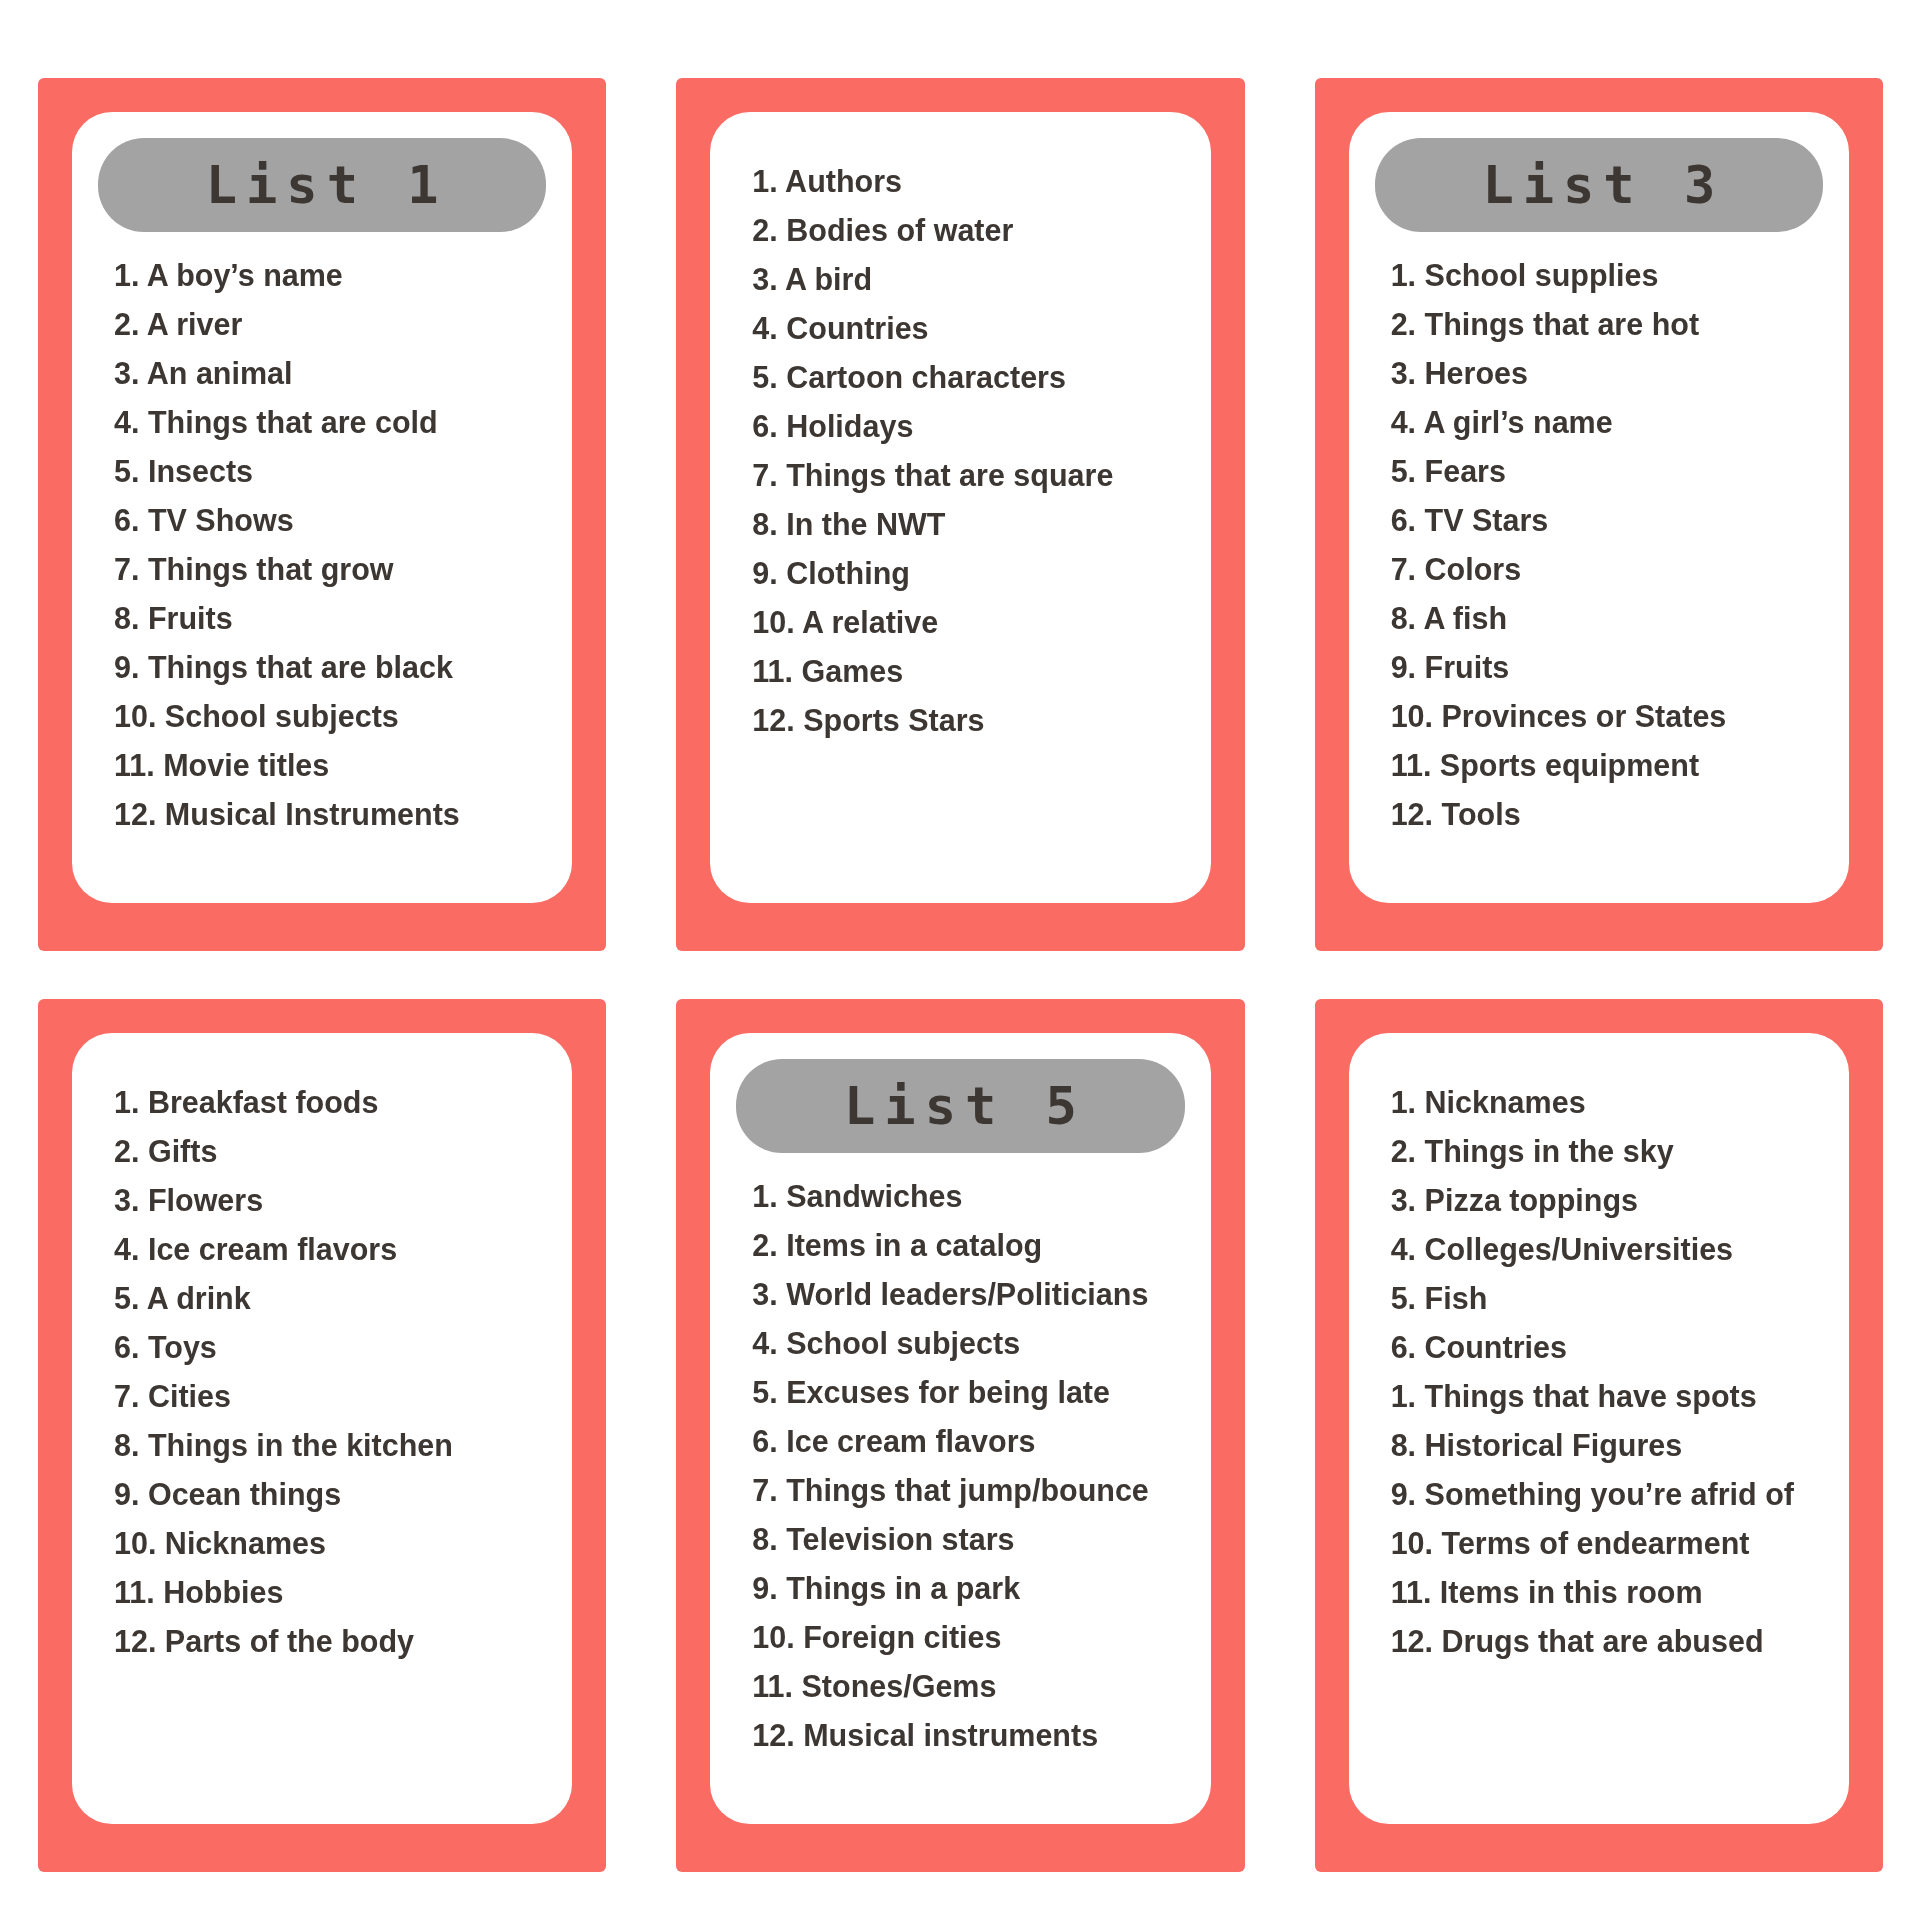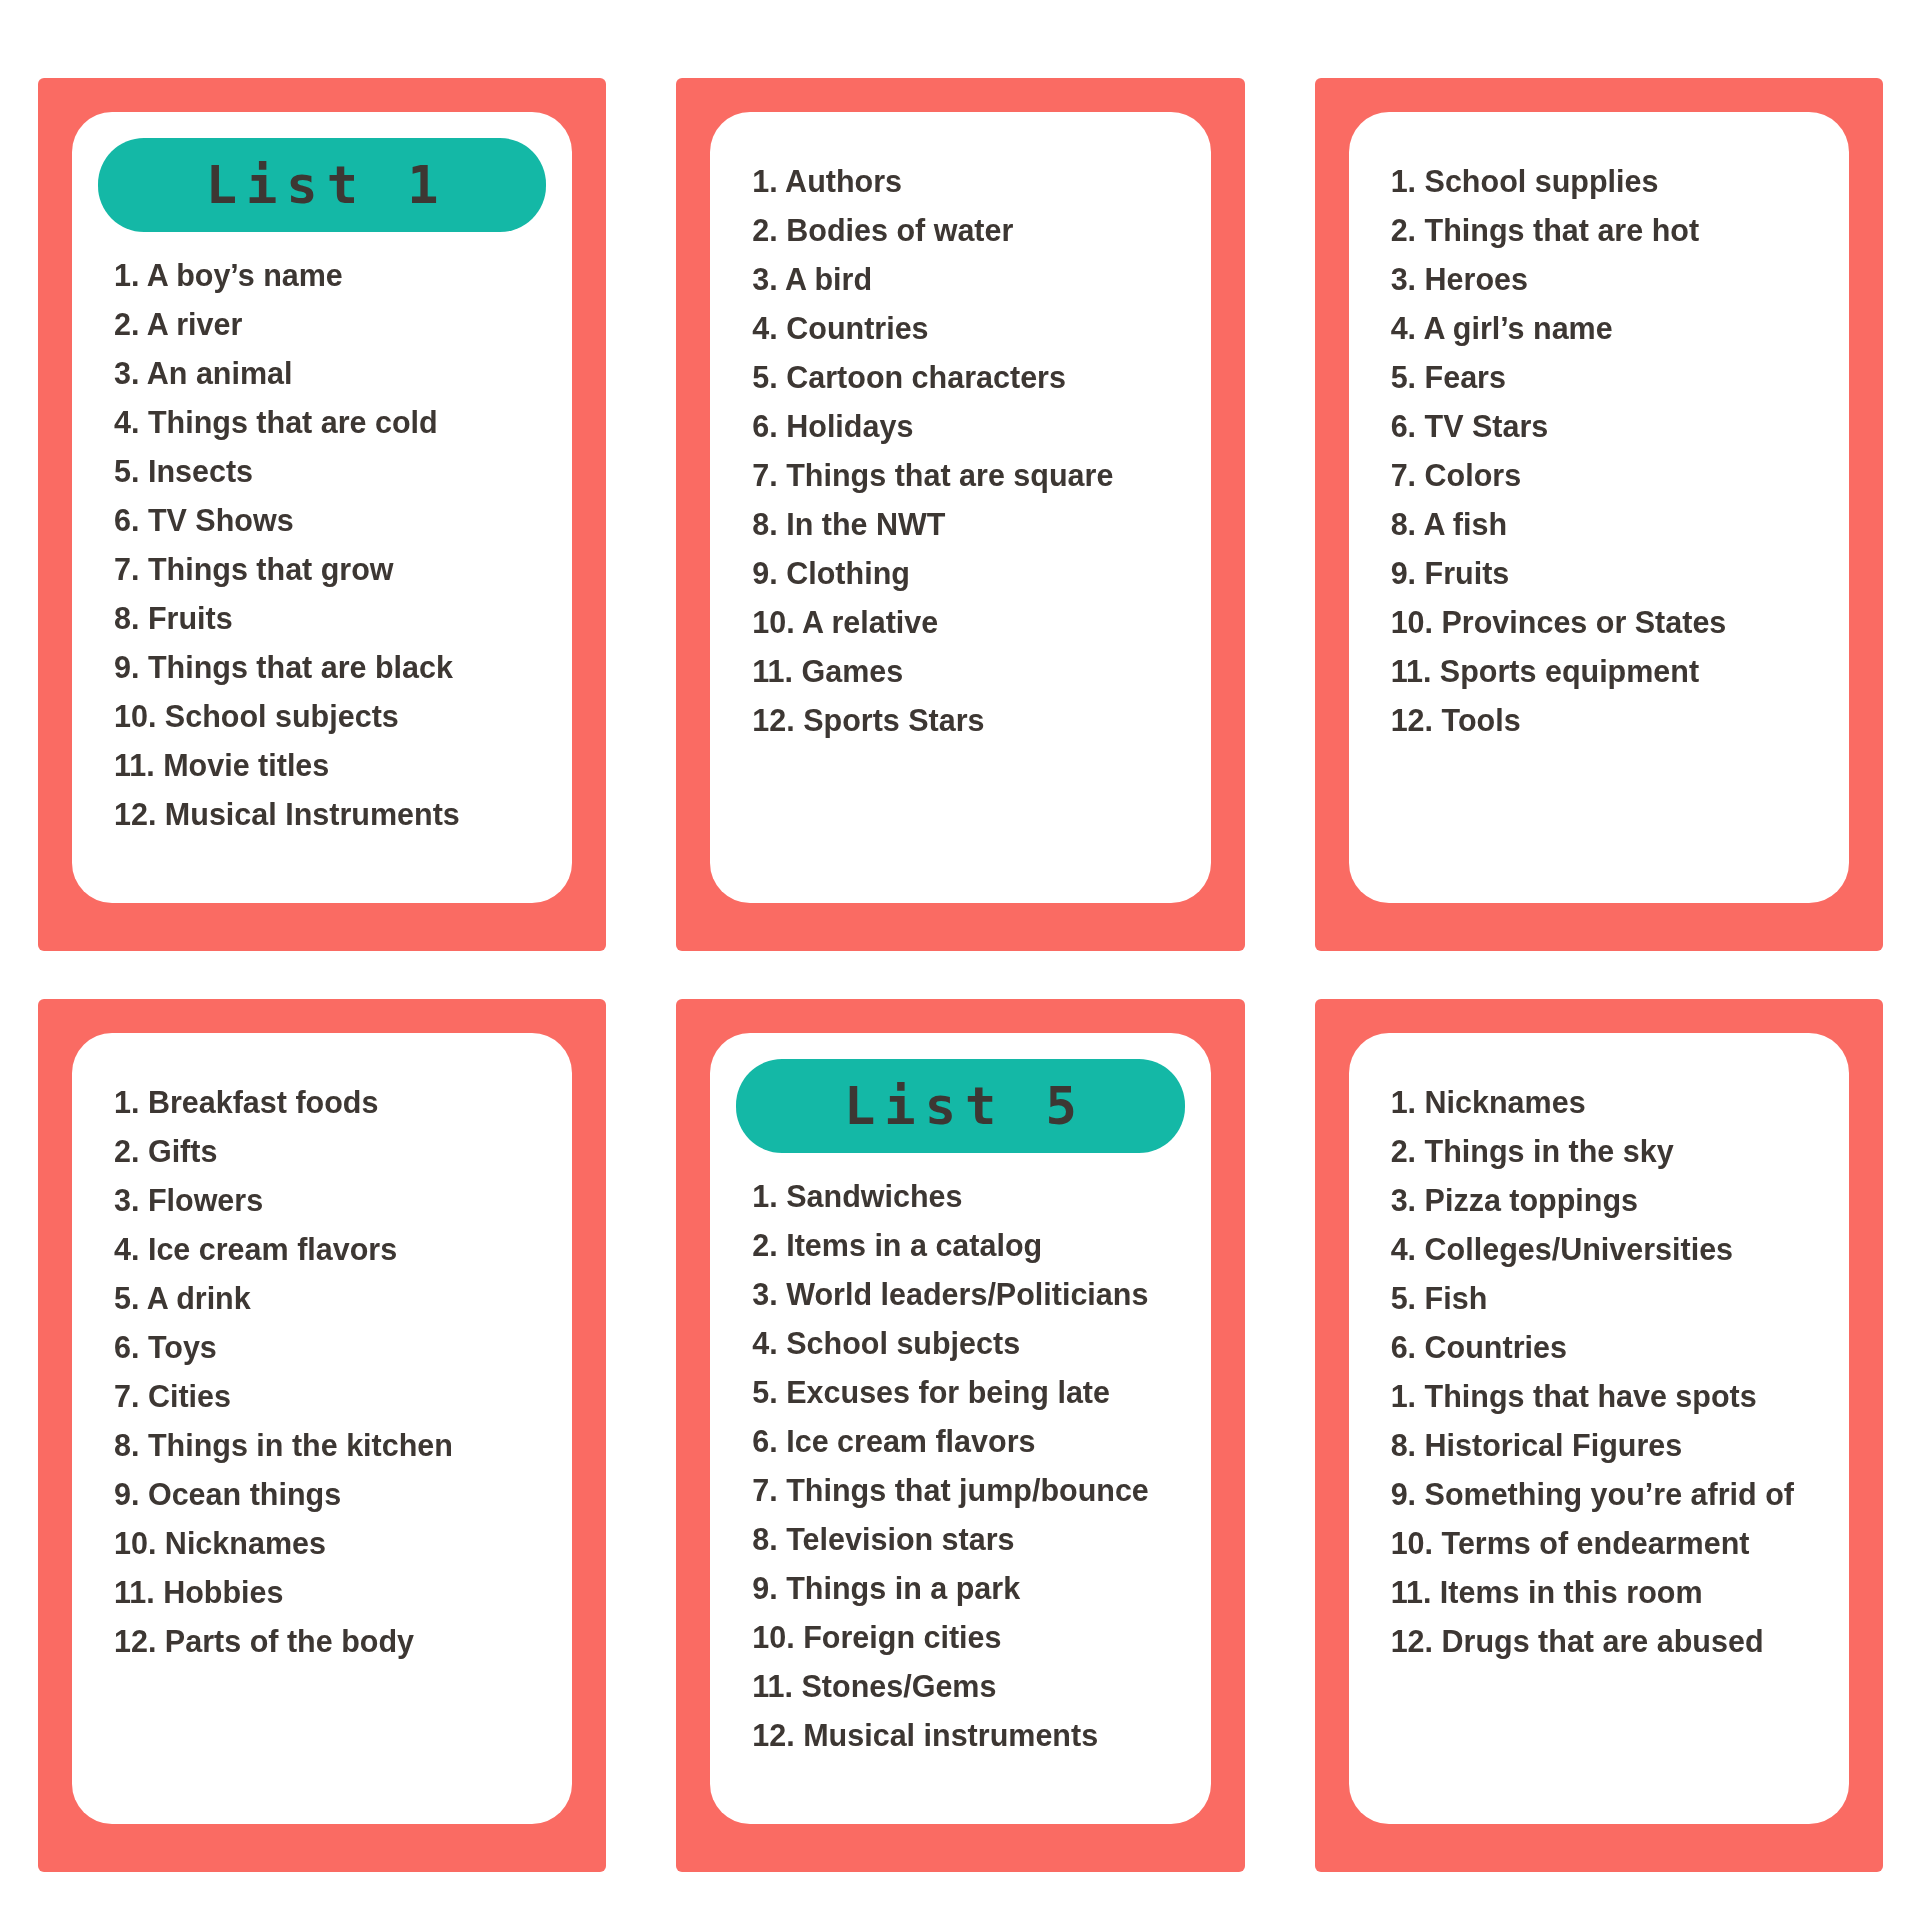--- a/index.html
+++ b/index.html
@@ -33,21 +33,21 @@
   .card-inner {
     background: #FFFFFF;
     border-radius: 40px;
     flex: 1;
     padding: 26px 26px 20px 26px;
     display: flex;
     flex-direction: column;
   }
 
   .title-pill {
-    background: #14b8a6;
+    background: #a3a3a3;
     border-radius: 46px;
     height: 94px;
     display: flex;
     align-items: center;
     justify-content: center;
     flex-shrink: 0;
   }
 
   .title-text {
     font-family: "DejaVu Sans Mono", "Liberation Mono", monospace;
@@ -116,20 +116,23 @@
         <li>9. Clothing</li>
         <li>10. A relative</li>
         <li>11. Games</li>
         <li>12. Sports Stars</li>
       </ul>
     </div>
   </div>
 
   <div class="card">
     <div class="card-inner">
+      <div class="title-pill">
+        <span class="title-text">List 3</span>
+      </div>
       <ul class="items">
         <li>1. School supplies</li>
         <li>2. Things that are hot</li>
         <li>3. Heroes</li>
         <li>4. A girl’s name</li>
         <li>5. Fears</li>
         <li>6. TV Stars</li>
         <li>7. Colors</li>
         <li>8. A fish</li>
         <li>9. Fruits</li>

